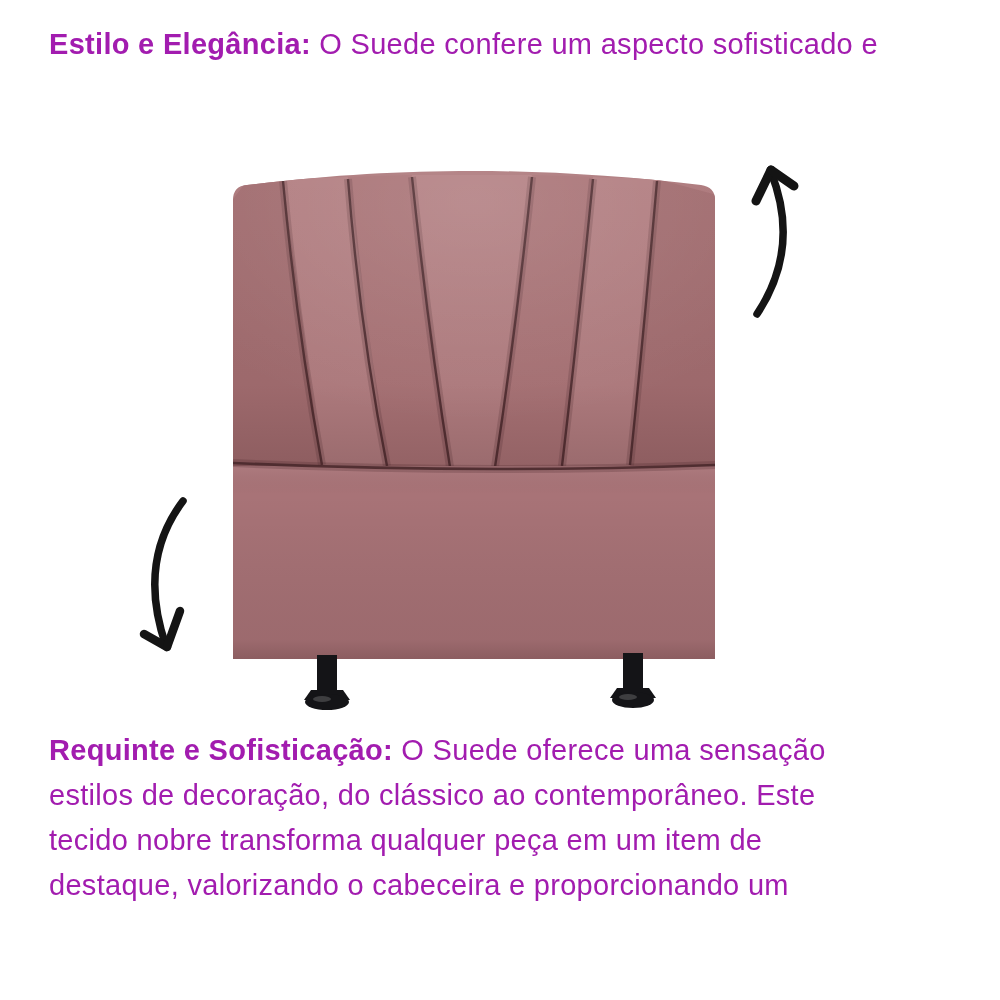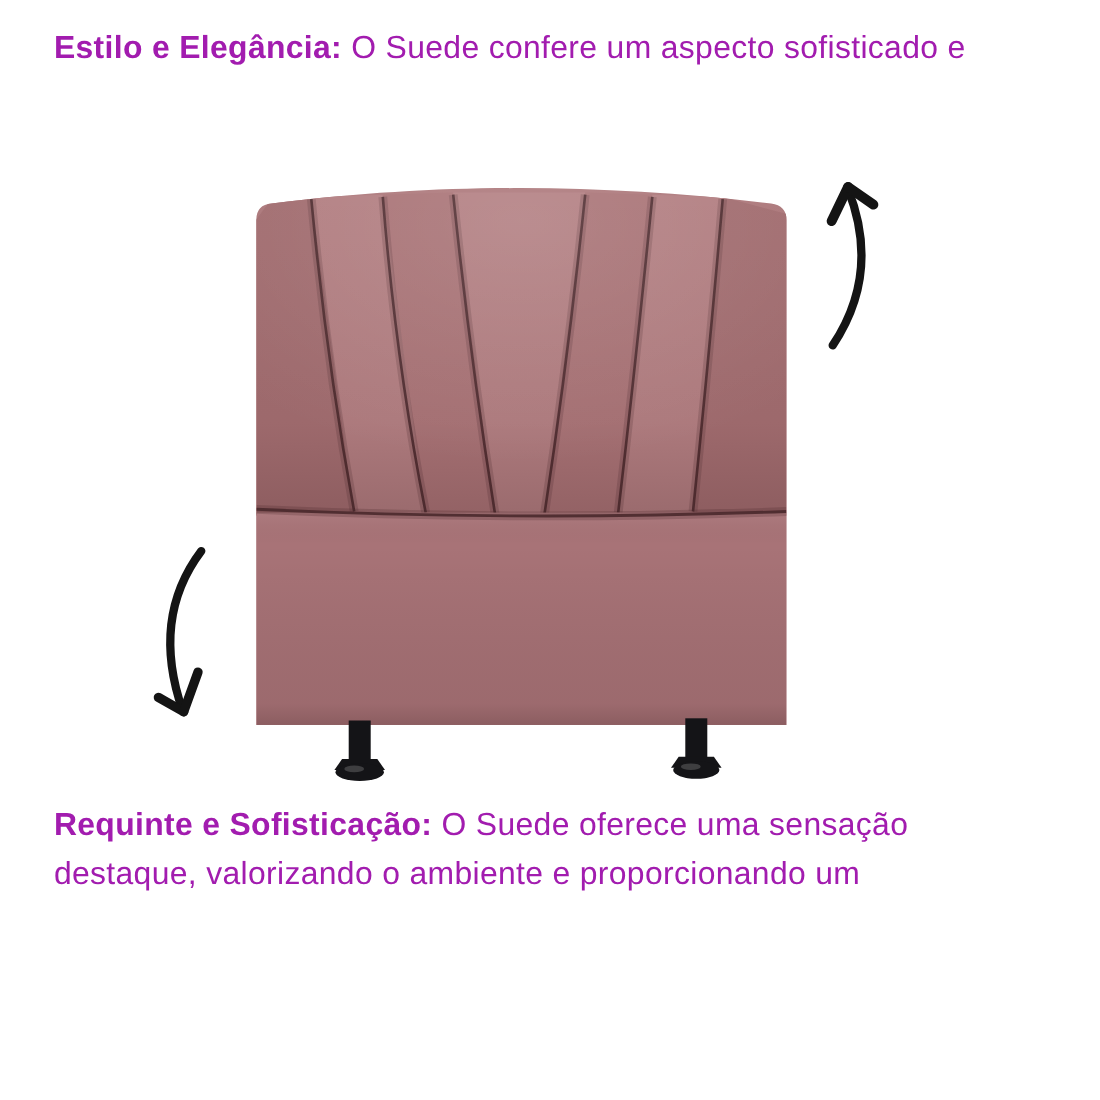--- a/index.html
+++ b/index.html
@@ -123,16 +123,18 @@
 
     <g fill="none" stroke-linecap="round" stroke-linejoin="round" stroke="#141414">
       <path stroke-width="7.5" d="M183,501 Q137,562 166,646"></path>
       <path stroke-width="8.5" d="M167,647 L144,634"></path>
       <path stroke-width="8.5" d="M167,647 L180,611"></path>
     </g>
   </svg>
 
   <div class="para" id="bottom-para">
     <div class="line"><span class="bold">Requinte e Sofisticação:</span><span> O Suede oferece uma sensação</span></div>
-    <div class="line">destaque, valorizando o ambiente e proporcionando um</div>
+    <div class="line">estilos de decoração, do clássico ao contemporâneo. Este</div>
+    <div class="line">tecido nobre transforma qualquer peça em um item de</div>
+    <div class="line">destaque, valorizando o cabeceira e proporcionando um</div>
   </div>
 
 </div>
 
 </body></html>

